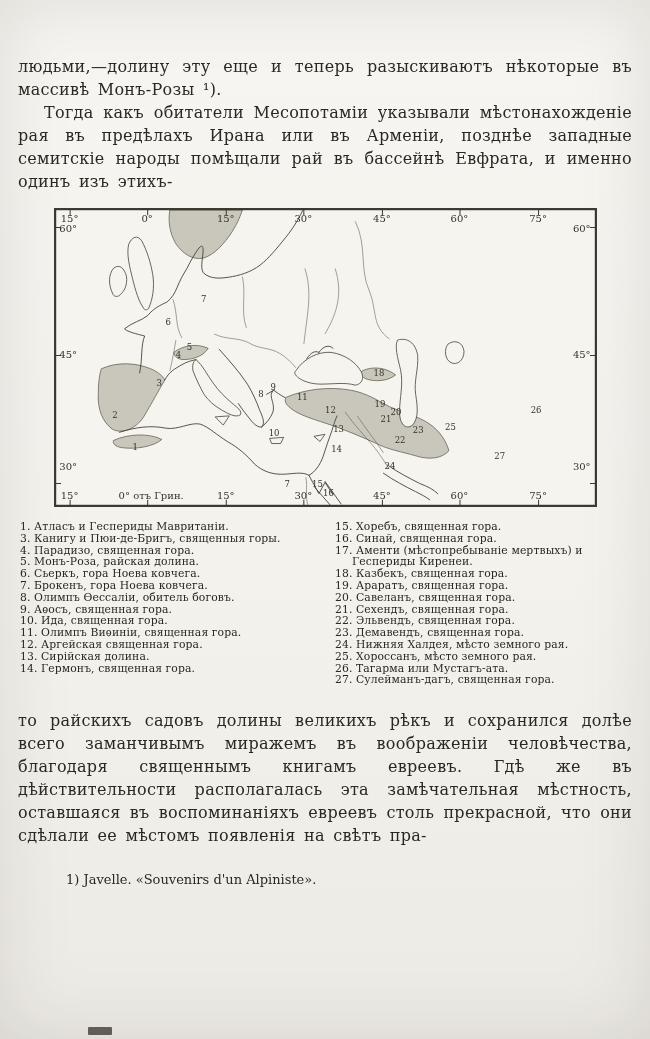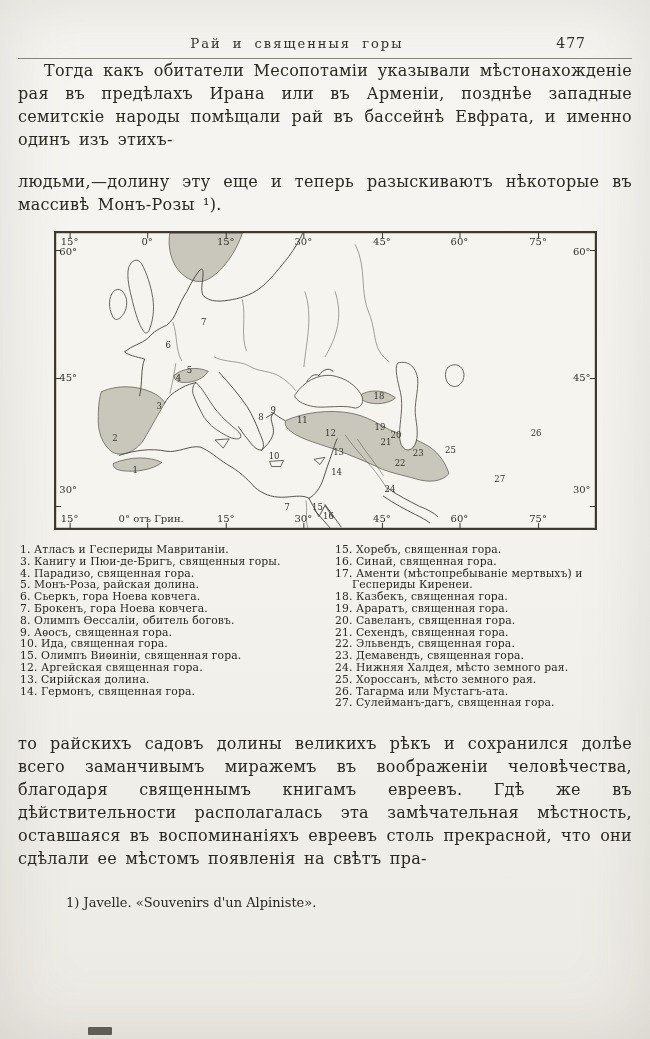--- a/index.html
+++ b/index.html
@@ -50,27 +50,23 @@
   .legend-item { padding-left:17px; text-indent:-17px; letter-spacing:0.1px; }
   .body-text.after-legend { margin-top:23px; }
   .footnote { margin:25px 0 0; font-size:13px; text-indent:48px; color:#2b2721; }
   .artifact { position:absolute; left:88px; bottom:4px; width:24px; height:8px; background:#3f3b35; opacity:.8; border-radius:1px; }
 </style>
 </head>
 <body>
 
 <div class="page">
 
-  <div class="running-head">
-    <span class="running-title">Рай и священныя горы</span>
-    <span class="page-number">477</span>
-  </div>
-
+
+  <p class="body-text first">людьми,—долину эту еще и теперь разыскиваютъ нѣкоторые въ массивѣ Монъ-Розы ¹).</p>
   <p class="body-text indented">Тогда какъ обитатели Месопотаміи указывали мѣстонахожденіе рая въ предѣлахъ Ирана или въ Арменіи, позднѣе западные семитскіе народы помѣщали рай въ бассейнѣ Евфрата, и именно одинъ изъ этихъ-</p>
-  <p class="body-text first">людьми,—долину эту еще и теперь разыскиваютъ нѣкоторые въ массивѣ Монъ-Розы ¹).</p>
 
   <div class="figure">
 
     <div class="map-frame">
       <svg class="map-svg" viewBox="0 0 537 290" preserveAspectRatio="none" aria-hidden="true">
 
         <g fill="#c9c6bc" stroke="#5a554b" stroke-width="0.7">
           <path d="M46,156 C62,149 80,150 95,156 C102,159 107,163 109,167 C103,177 97,188 88,203 C80,215 66,220 57,215 C47,208 42,195 43,180 C43,170 44,162 46,156 Z"></path>
           <path d="M114,1 C112,12 114,24 120,34 C127,44 137,50 147,48 C158,45 168,34 176,22 C181,14 184,7 186,1 Z"></path>
           <path d="M118,140 C127,133 141,131 152,136 C148,143 138,147 128,147 C122,147 118,144 118,140 Z"></path>
@@ -178,21 +174,21 @@
     <div class="legend-col" id="legend-left">
         <div class="legend-item">1. Атласъ и Геспериды Мавританіи.</div>
         <div class="legend-item">3. Канигу и Пюи-де-Бригъ, священныя горы.</div>
         <div class="legend-item">4. Парадизо, священная гора.</div>
         <div class="legend-item">5. Монъ-Роза, райская долина.</div>
         <div class="legend-item">6. Сьеркъ, гора Ноева ковчега.</div>
         <div class="legend-item">7. Брокенъ, гора Ноева ковчега.</div>
         <div class="legend-item">8. Олимпъ Ѳессаліи, обитель боговъ.</div>
         <div class="legend-item">9. Аѳосъ, священная гора.</div>
         <div class="legend-item">10. Ида, священная гора.</div>
-        <div class="legend-item">15. Олимпъ Виѳиніи, священная гора.</div>
+        <div class="legend-item">11. Олимпъ Виѳиніи, священная гора.</div>
         <div class="legend-item">12. Аргейская священная гора.</div>
         <div class="legend-item">13. Сирійская долина.</div>
         <div class="legend-item">14. Гермонъ, священная гора.</div>
       </div>
     <div class="legend-col" id="legend-right">
         <div class="legend-item">15. Хоребъ, священная гора.</div>
         <div class="legend-item">16. Синай, священная гора.</div>
         <div class="legend-item">17. Аменти (мѣстопребываніе мертвыхъ) и Геспериды Киренеи.</div>
         <div class="legend-item">18. Казбекъ, священная гора.</div>
         <div class="legend-item">19. Араратъ, священная гора.</div>

